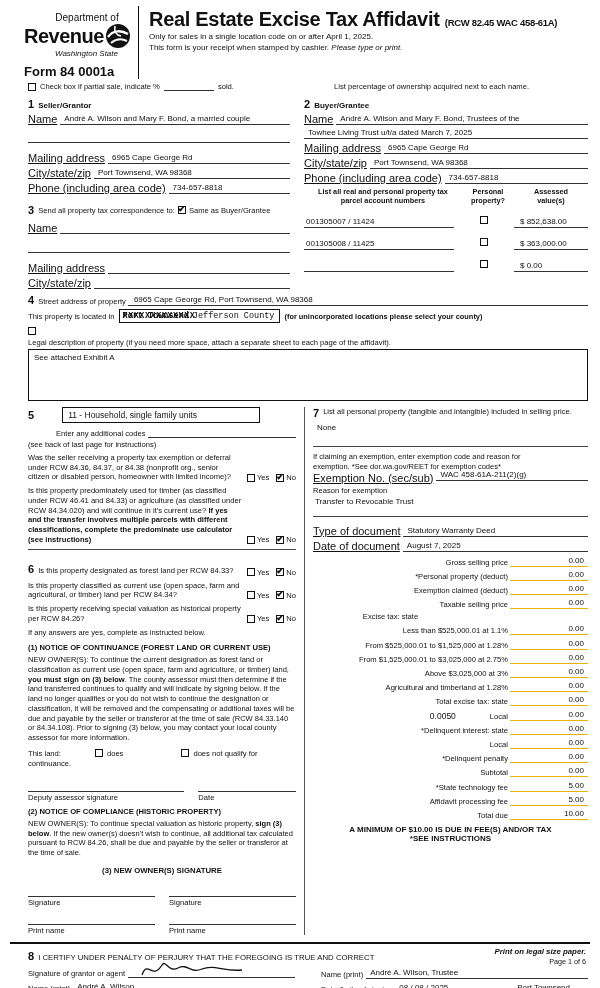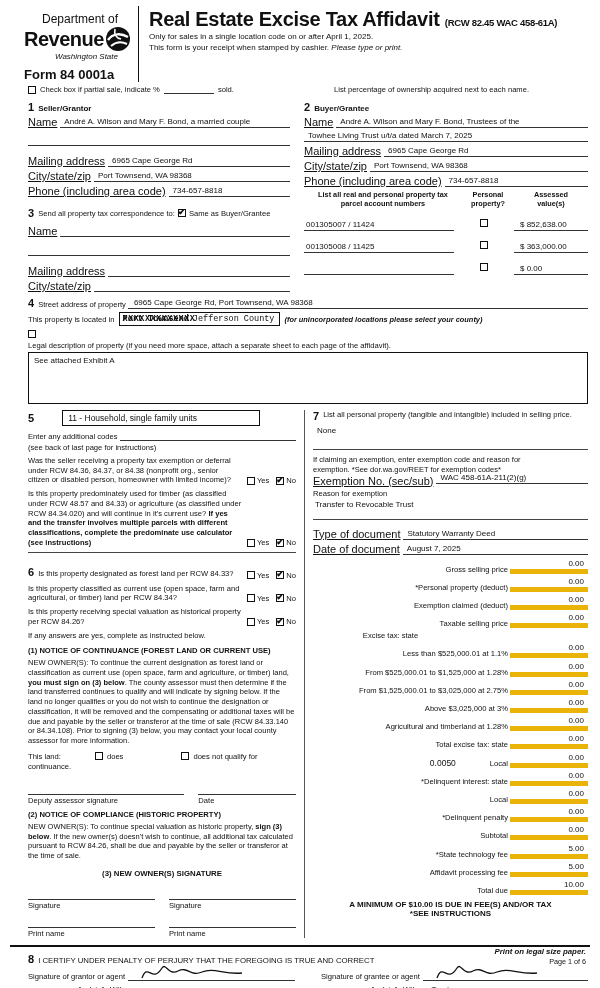--- a/index.html
+++ b/index.html
@@ -3,21 +3,21 @@
 <meta charset="utf-8">
 <style>
   * { margin:0; padding:0; box-sizing:border-box; }
   html,body { background:#fff; }
   body { width:600px; font-family:"Liberation Sans", sans-serif; color:#111; }
   .page { width:600px; height:988px; position:relative; overflow:hidden; padding:6px 10px 0 10px; background:#fff; }
 
   
   .hdr { display:flex; }
   .hdr-left { width:128px; padding:6px 6px 0 14px; flex:none; }
-  .agency-small { font-size:12px; text-align:left; margin-left:18px; }
+  .agency-small { font-size:10px; text-align:center; margin-left:18px; }
   .agency-row { display:flex; align-items:center; }
   .agency-big { font-size:20px; font-weight:bold; letter-spacing:-0.5px; }
   .logo { width:26px; height:26px; margin-left:1px; flex:none; }
   .agency-sub { font-size:8px; font-style:italic; text-align:right; margin-right:14px; }
   .form-num { font-size:13px; font-weight:bold; margin-top:6px; }
   .hdr-right { border-left:1.5px solid #111; padding:2px 0 0 10px; flex:1; }
   .title-row { font-size:20px; font-weight:bold; letter-spacing:-0.3px; }
   .title-ref { font-size:9.5px; font-weight:bold; }
   .hdr-sub { font-size:8px; margin-top:1px; line-height:1.35; }
   .hdr-sub .it { font-style:italic; }
@@ -57,52 +57,52 @@
   .prow .pval { flex:1; border-bottom:1px solid #333; font-size:8px; padding:0 2px 0 6px; min-height:10px; line-height:10px; }
 
   
   .sec4 { padding:0 2px 0 18px; margin-top:5px; font-size:7.6px; }
   .s4row { display:flex; align-items:flex-end; }
   .s4row .val { flex:1; border-bottom:1px solid #333; font-size:8px; padding:0 2px 0 6px; line-height:10px; }
   .located { display:flex; align-items:center; margin-top:3px; gap:4px; }
   .county-box { border:1px solid #111; padding:1px 5px 1px 3px; display:inline-flex; align-items:center; font-family:"Liberation Mono", monospace; font-size:8.5px; }
   .struck { position:relative; font-weight:bold; margin-right:4px; white-space:nowrap; }
   .struck .xover { position:absolute; left:0; top:0; letter-spacing:0.5px; font-weight:bold; }
-  .located-note { font-size:7.4px; font-weight:bold; font-style:italic; }
+  .located-note { font-size:7.4px; font-weight:bold; }
   .seg { display:flex; gap:4px; align-items:center; margin-top:4px; }
   .legal-lab { margin-top:3px; }
   .legal-box { border:1.5px solid #111; height:52px; margin-top:2px; font-size:8px; padding:3px 5px; }
 
   
   .colsmid { display:flex; margin-top:6px; }
   .mc-left { width:295px; padding:0 8px 0 18px; border-right:1px solid #555; }
   .mc-right { flex:1; padding:0 2px 0 8px; }
   .code-row { display:flex; align-items:center; gap:24px; }
   .code-box { border:1.2px solid #111; width:198px; padding:2px 5px; font-size:8.5px; }
-  .addl { display:flex; align-items:flex-end; margin-top:6px; }
+  .addl { display:flex; align-items:flex-end; margin-top:6px;margin-left:28px; }
   .addl .lab { font-size:7.6px; }
   .addl .ln { flex:1; border-bottom:1px solid #333; height:9px; margin-left:2px; }
   .small-note { font-size:7.6px; margin-top:2px; }
   .hr { border-bottom:1px solid #444; margin-top:5px; }
   .para { font-size:7.5px; line-height:1.3; margin-top:3px; }
   .b { font-weight:bold; }
   .notice-title { font-size:7.6px; font-weight:bold; margin-top:5px; }
   .landrow { display:flex; align-items:flex-start; gap:4px; font-size:7.6px; margin-top:6px; }
   .landrow .sp { width:26px; } .landrow .sp2 { width:50px; }
   .sig2 { display:flex; gap:14px; margin-top:14px; }
   .sig2 .sgc { flex:1; }
   .sigline { border-bottom:1px solid #333; height:10px; }
   .siglab { font-size:7.6px; margin-top:1px; }
   .center-bold { text-align:center; font-weight:bold; font-size:7.8px; margin-top:8px; }
 
   
   .fee-row { display:flex; align-items:flex-end; margin-top:3.2px; }
   .fee-label { width:195px; text-align:right; font-size:7.6px; white-space:nowrap; }
   .fee-label.center { text-align:center; padding-right:40px; }
-  .fee-line { flex:1; border-bottom:5px solid #eab308; margin-left:2px; display:flex; justify-content:flex-end; }
+  .fee-line { flex:1; border-bottom:1px solid #eab308; margin-left:2px; display:flex; justify-content:flex-end; }
   .fee-amount { font-size:8px; padding-right:4px; line-height:10px; }
   .local-pref { font-size:8.5px; margin-right:34px; }
   .fee-min { text-align:center; font-size:8px; font-weight:bold; margin-top:5px; }
 
   
   .sec8 { border-top:2px solid #111; margin-top:7px; padding:2px 2px 0 18px; }
   .certify { font-size:7.8px; font-weight:normal; }
   .sig-cols { display:flex; gap:26px; }
   .sigc { flex:1; }
   .sigrow { display:flex; align-items:flex-end; margin-top:4px; }
@@ -294,21 +294,21 @@
         <div class="qt">Was the seller receiving a property tax exemption or deferral under RCW 84.36, 84.37, or 84.38 (nonprofit org., senior citizen or disabled person, homeowner with limited income)?</div>
         <div class="yn">
           <span class="cb"></span>
             <span>Yes</span>
           <span class="cb checked"></span>
             <span>No</span>
         </div>
       </div>
 
       <div class="q">
-        <div class="qt"><span>Is this property predominately used for timber (as classified under RCW 48.57 and 84.33) or agriculture (as classified under RCW 84.34.020) and will continue in it's current use? </span><span class="b">If yes and the transfer involves multiple parcels with different classifications, complete the predominate use calculator (see instructions)</span></div>
+        <div class="qt"><span>Is this property predominately used for timber (as classified under RCW 46.41 and 84.33) or agriculture (as classified under RCW 84.34.020) and will continue in it's current use? </span><span class="b">If yes and the transfer involves multiple parcels with different classifications, complete the predominate use calculator (see instructions)</span></div>
         <div class="yn">
           <span class="cb"></span>
             <span>Yes</span>
           <span class="cb checked"></span>
             <span>No</span>
         </div>
       </div>
 
       <div class="hr"></div>
 
@@ -558,28 +558,20 @@
         <div class="sigrow">
           <span class="lab">Date &amp; city of signing</span>
           <span class="datecity">
               <span class="d">08 / 08 / 2025</span>
               <span class="c">Port Townsend</span>
             </span>
         </div>
       </div>
       <div class="sigc">
         <div class="sigrow">
-          <span class="lab">Signature of grantee or agent</span>
-          <span class="val">
-            <svg class="sig-svg" viewBox="0 0 110 20" width="110" height="20">
-                <path d="M4 16 C10 0, 14 22, 24 6 C28 0, 30 14, 40 9 C50 4, 52 15, 64 10 C76 5, 86 13, 104 11" stroke="#111" stroke-width="1.3" fill="none"></path>
-              </svg>
-          </span>
-        </div>
-        <div class="sigrow">
           <span class="lab">Name (print)</span>
           <span class="val">André A. Wilson, Trustee</span>
         </div>
         <div class="sigrow">
           <span class="lab">Date &amp; city of signing</span>
           <span class="datecity">
               <span class="d">08 / 08 / 2025</span>
               <span class="c">Port Townsend</span>
             </span>
         </div>

